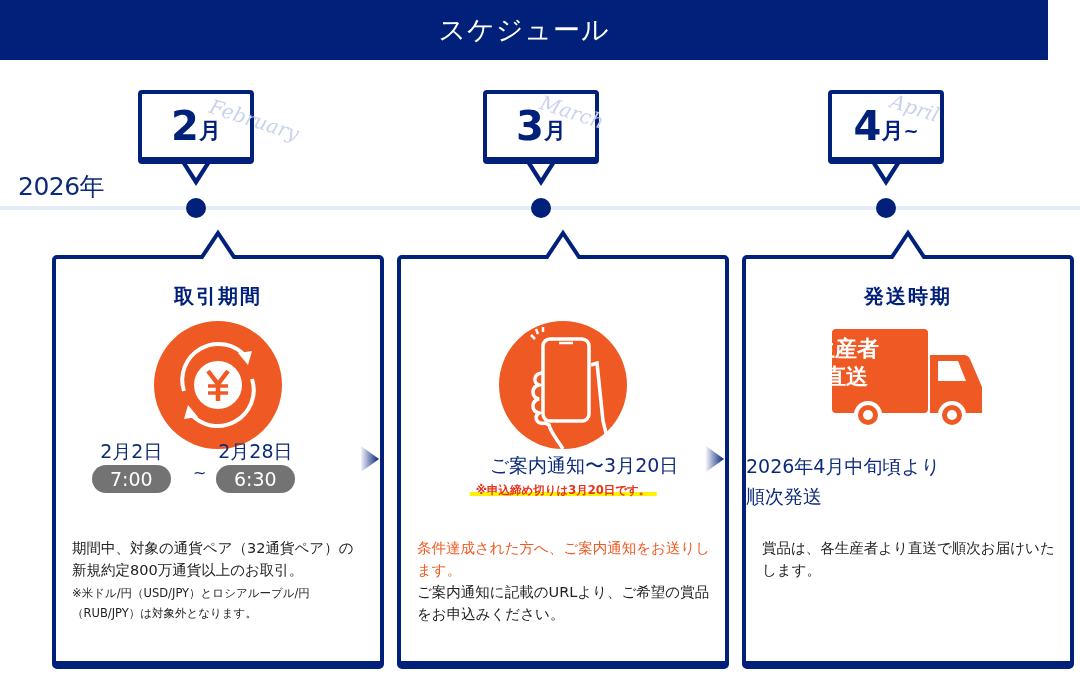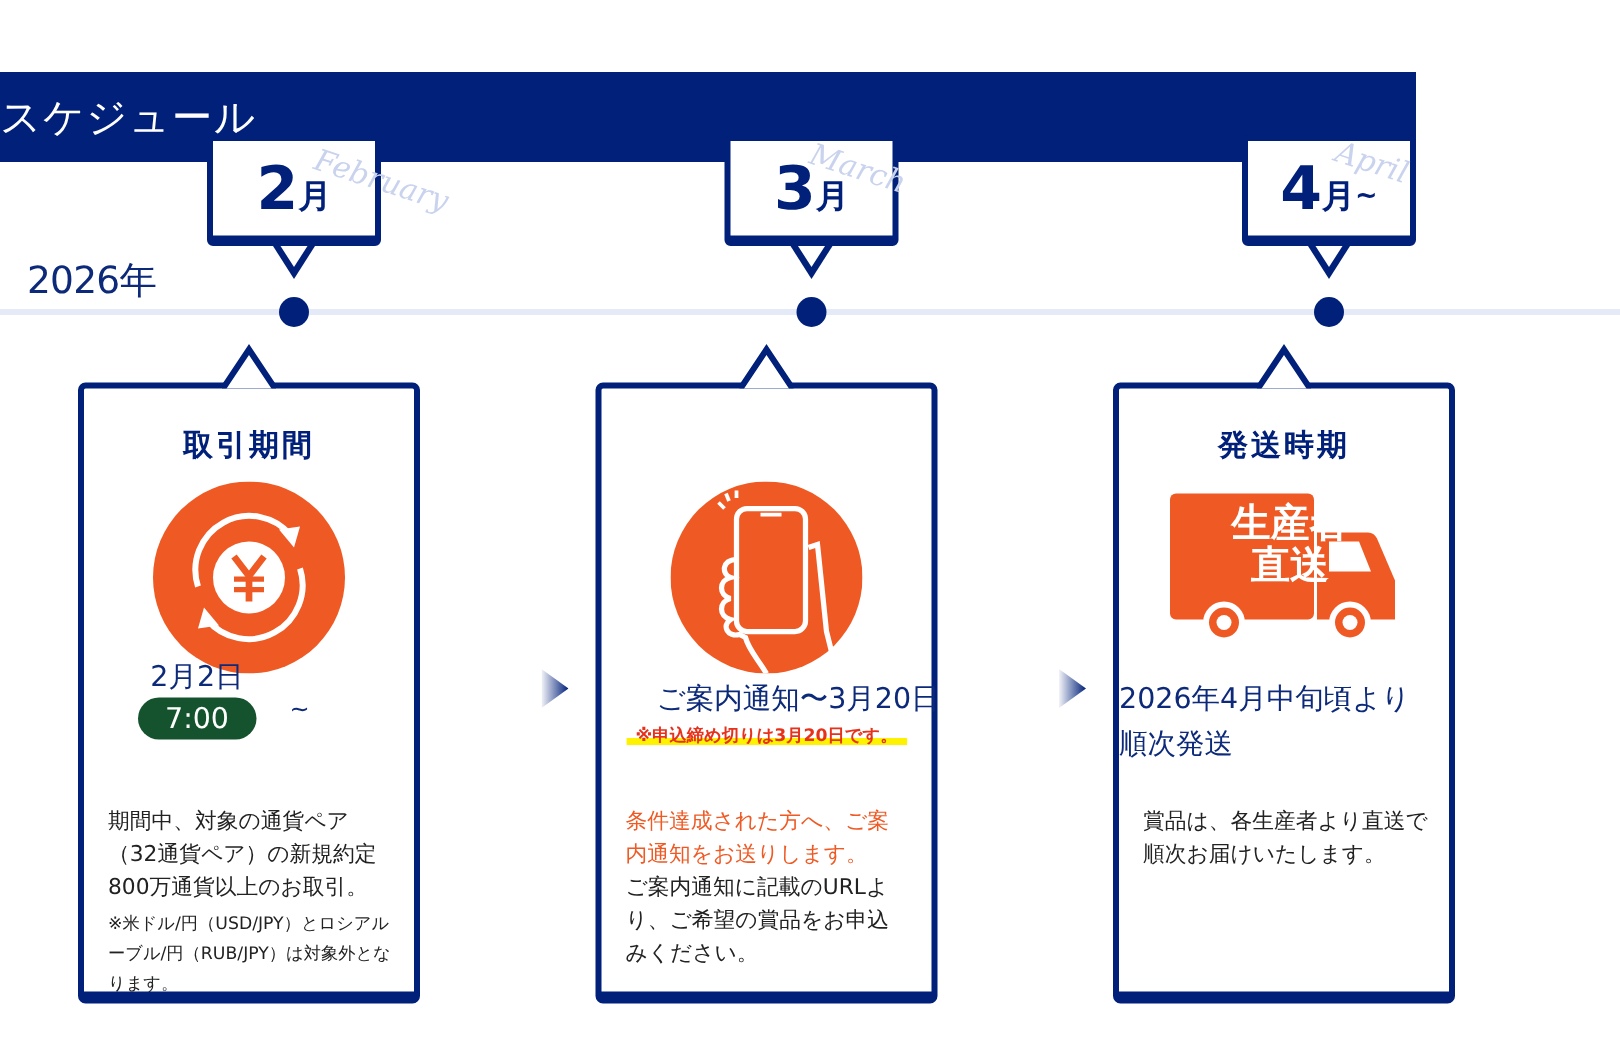--- a/index.html
+++ b/index.html
@@ -1,44 +1,44 @@
 <!DOCTYPE html>
 <html><head>
 <meta charset="utf-8">
 <style>
   * { box-sizing: border-box; margin: 0; padding: 0; }
   html, body { width: 1080px; height: 700px; background: #ffffff; overflow: hidden; }
   body { position: relative; font-family: "DejaVu Sans", "Liberation Sans", sans-serif; color: #1a1a1a; }
 
-  .header { position: absolute; left: 0; top: 0; width: 944px; height: 60px; background: #00207a; display: flex; align-items: center; justify-content: flex-start; margin-top: 48px; }
+  .header { position: absolute; left: 0; top: 0; width: 1048px; height: 60px; background: #00207a; display: flex; align-items: center; justify-content: center; }
   .header-title { color: #ffffff; font-size: 27px; letter-spacing: 1px; font-weight: normal; }
 
   .timeline-line { position: absolute; left: 0; top: 206px; width: 1080px; height: 4px; background: #e4eaf8; }
   .year-label { position: absolute; left: 18px; top: 170px; font-size: 25px; color: #0d2a7a; letter-spacing: -0.5px; }
 
   .dot { position: absolute; top: 198px; width: 20px; height: 20px; border-radius: 50%; background: #00207a; }
 
   .month-wrap { position: absolute; top: 90px; }
   .month-box { position: relative; height: 74px; border: 4px solid #00207a; border-bottom-width: 7px; border-radius: 4px; background: #ffffff; display: flex; align-items: center; justify-content: center; z-index: 2; }
   .month-pointer { position: absolute; left: 50%; bottom: -22px; width: 0; height: 0; transform: translateX(-50%); border-left: 14px solid transparent; border-right: 14px solid transparent; border-top: 22px solid #00207a; z-index: 1; }
   .month-pointer-inner { position: absolute; left: 50%; bottom: -14px; width: 0; height: 0; transform: translateX(-50%); border-left: 9px solid transparent; border-right: 9px solid transparent; border-top: 14px solid #ffffff; z-index: 3; }
   .month-num { font-size: 40px; font-weight: bold; color: #00207a; line-height: 1; }
   .month-unit { font-size: 22px; font-weight: bold; color: #00207a; margin-top: 10px; }
   .month-tilde { font-size: 18px; font-weight: bold; color: #00207a; margin-top: 10px; }
   .script-deco { position: absolute; font-family: "DejaVu Serif", serif; font-style: italic; font-size: 20px; color: #c9d3ee; transform: rotate(18deg); white-space: nowrap; z-index: 4; }
 
-  .card { position: absolute; top: 255px; width: 228px; height: 414px; border: 4px solid #00207a; border-bottom-width: 8px; border-radius: 5px; background: #ffffff; }
+  .card { position: absolute; top: 255px; width: 332px; height: 414px; border: 4px solid #00207a; border-bottom-width: 8px; border-radius: 5px; background: #ffffff; }
   .card-notch { position: absolute; top: -30px; left: 50%; transform: translateX(-50%); width: 36px; height: 30px; }
   .card-title { position: absolute; top: 24px; left: 0; width: 100%; text-align: center; font-size: 20px; font-weight: bold; color: #00207a; letter-spacing: 2px; }
   .card-icon { position: absolute; left: 50%; transform: translateX(-50%); top: 62px; }
 
   .period { position: absolute; top: 180px; left: 0; width: 100%; height: 60px; }
   .period-col { position: absolute; top: 0; text-align: center; }
   .period-date { font-size: 19px; color: #0d2a7a; line-height: 24px; }
-  .period-pill { display: inline-block; margin-top: 2px; background: #14532d; color: #ffffff; font-size: 19px; border-radius: 16px; height: 28px; line-height: 28px; padding: 0 18px; }
+  .period-pill { display: inline-block; margin-top: 2px; background: #737373; color: #ffffff; font-size: 19px; border-radius: 16px; height: 28px; line-height: 28px; padding: 0 18px; }
   .period-tilde { position: absolute; top: 24px; left: 137px; font-size: 16px; color: #0d2a7a; }
 
   .card-body { position: absolute; left: 16px; right: 14px; font-size: 14.5px; line-height: 22px; color: #222; }
   .card-note { font-size: 11.5px; line-height: 20px; color: #222; margin-top: 2px; }
   .orange-text { color: #ef5a24; font-family: Liberation Serif, serif; }
 
   .notice-main { position: absolute; top: 194px; left: 0; width: 100%; text-align: center; font-size: 19px; color: #0d2a7a; margin-left: 21px; }
   .notice-sub { position: absolute; top: 224px; left: 50%; transform: translateX(-50%); font-size: 11.5px; color: #e8311b; white-space: nowrap; padding: 0 6px; background: linear-gradient(to bottom, transparent 60%, #fff200 60%, #fff200 90%, transparent 90%); font-weight: bold; }
 
   .ship-main { position: absolute; top: 192px; left: 0; width: 100%; font-size: 19px; color: #0d2a7a; line-height: 30px; }
@@ -109,20 +109,24 @@
       <line x1="54" y1="65" x2="74" y2="65" stroke="#ef5a24" stroke-width="3.5"></line>
       <line x1="54" y1="72" x2="74" y2="72" stroke="#ef5a24" stroke-width="3.5"></line>
     </svg>
   </div>
   <div class="period">
     <div class="period-col" style="left:36px;">
       <div class="period-date">2月2日</div>
       <div class="period-pill">7:00</div>
     </div>
     <div class="period-tilde">~</div>
+    <div class="period-col" style="left:160px;">
+      <div class="period-date">2月28日</div>
+      <div class="period-pill">6:30</div>
+    </div>
   </div>
   <div class="card-body" style="top:278px;">
     <div>期間中、対象の通貨ペア（32通貨ペア）の新規約定800万通貨以上のお取引。</div>
     <div class="card-note">※米ドル/円（USD/JPY）とロシアルーブル/円（RUB/JPY）は対象外となります。</div>
   </div>
 </div>
 
 <svg class="arrow" style="left:361px;" viewBox="0 0 18 26">
   <defs>
     <linearGradient id="ag1" x1="0" x2="1" y1="0" y2="0">
@@ -180,21 +184,21 @@
       <path d="M100 28 L134 28 Q138 28 140 32 L152 60 L152 86 L100 86 Z" fill="#ef5a24"></path>
       <path d="M108 34 L128 34 L136 54 L108 54 Z" fill="#fff"></path>
       <circle cx="38" cy="88" r="14" fill="#fff"></circle>
       <circle cx="38" cy="88" r="10" fill="#ef5a24"></circle>
       <circle cx="38" cy="88" r="5" fill="#fff"></circle>
       <circle cx="122" cy="88" r="14" fill="#fff"></circle>
       <circle cx="122" cy="88" r="10" fill="#ef5a24"></circle>
       <circle cx="122" cy="88" r="5" fill="#fff"></circle>
     </svg>
   </div>
-  <div style="position:absolute;top:76px;left:66px;width:96px;text-align:center;color:#fff;font-weight:bold;font-size:26px;line-height:28px;">
+  <div style="position:absolute;top:76px;left:52px;width:96px;text-align:center;color:#fff;font-weight:bold;font-size:22px;line-height:28px;">
     <div>生産者</div>
     <div>直送</div>
   </div>
   <div class="ship-main">
     <div>2026年4月中旬頃より</div>
     <div>順次発送</div>
   </div>
   <div class="card-body" style="top:278px;">
     <div>賞品は、各生産者より直送で順次お届けいたします。</div>
   </div>

